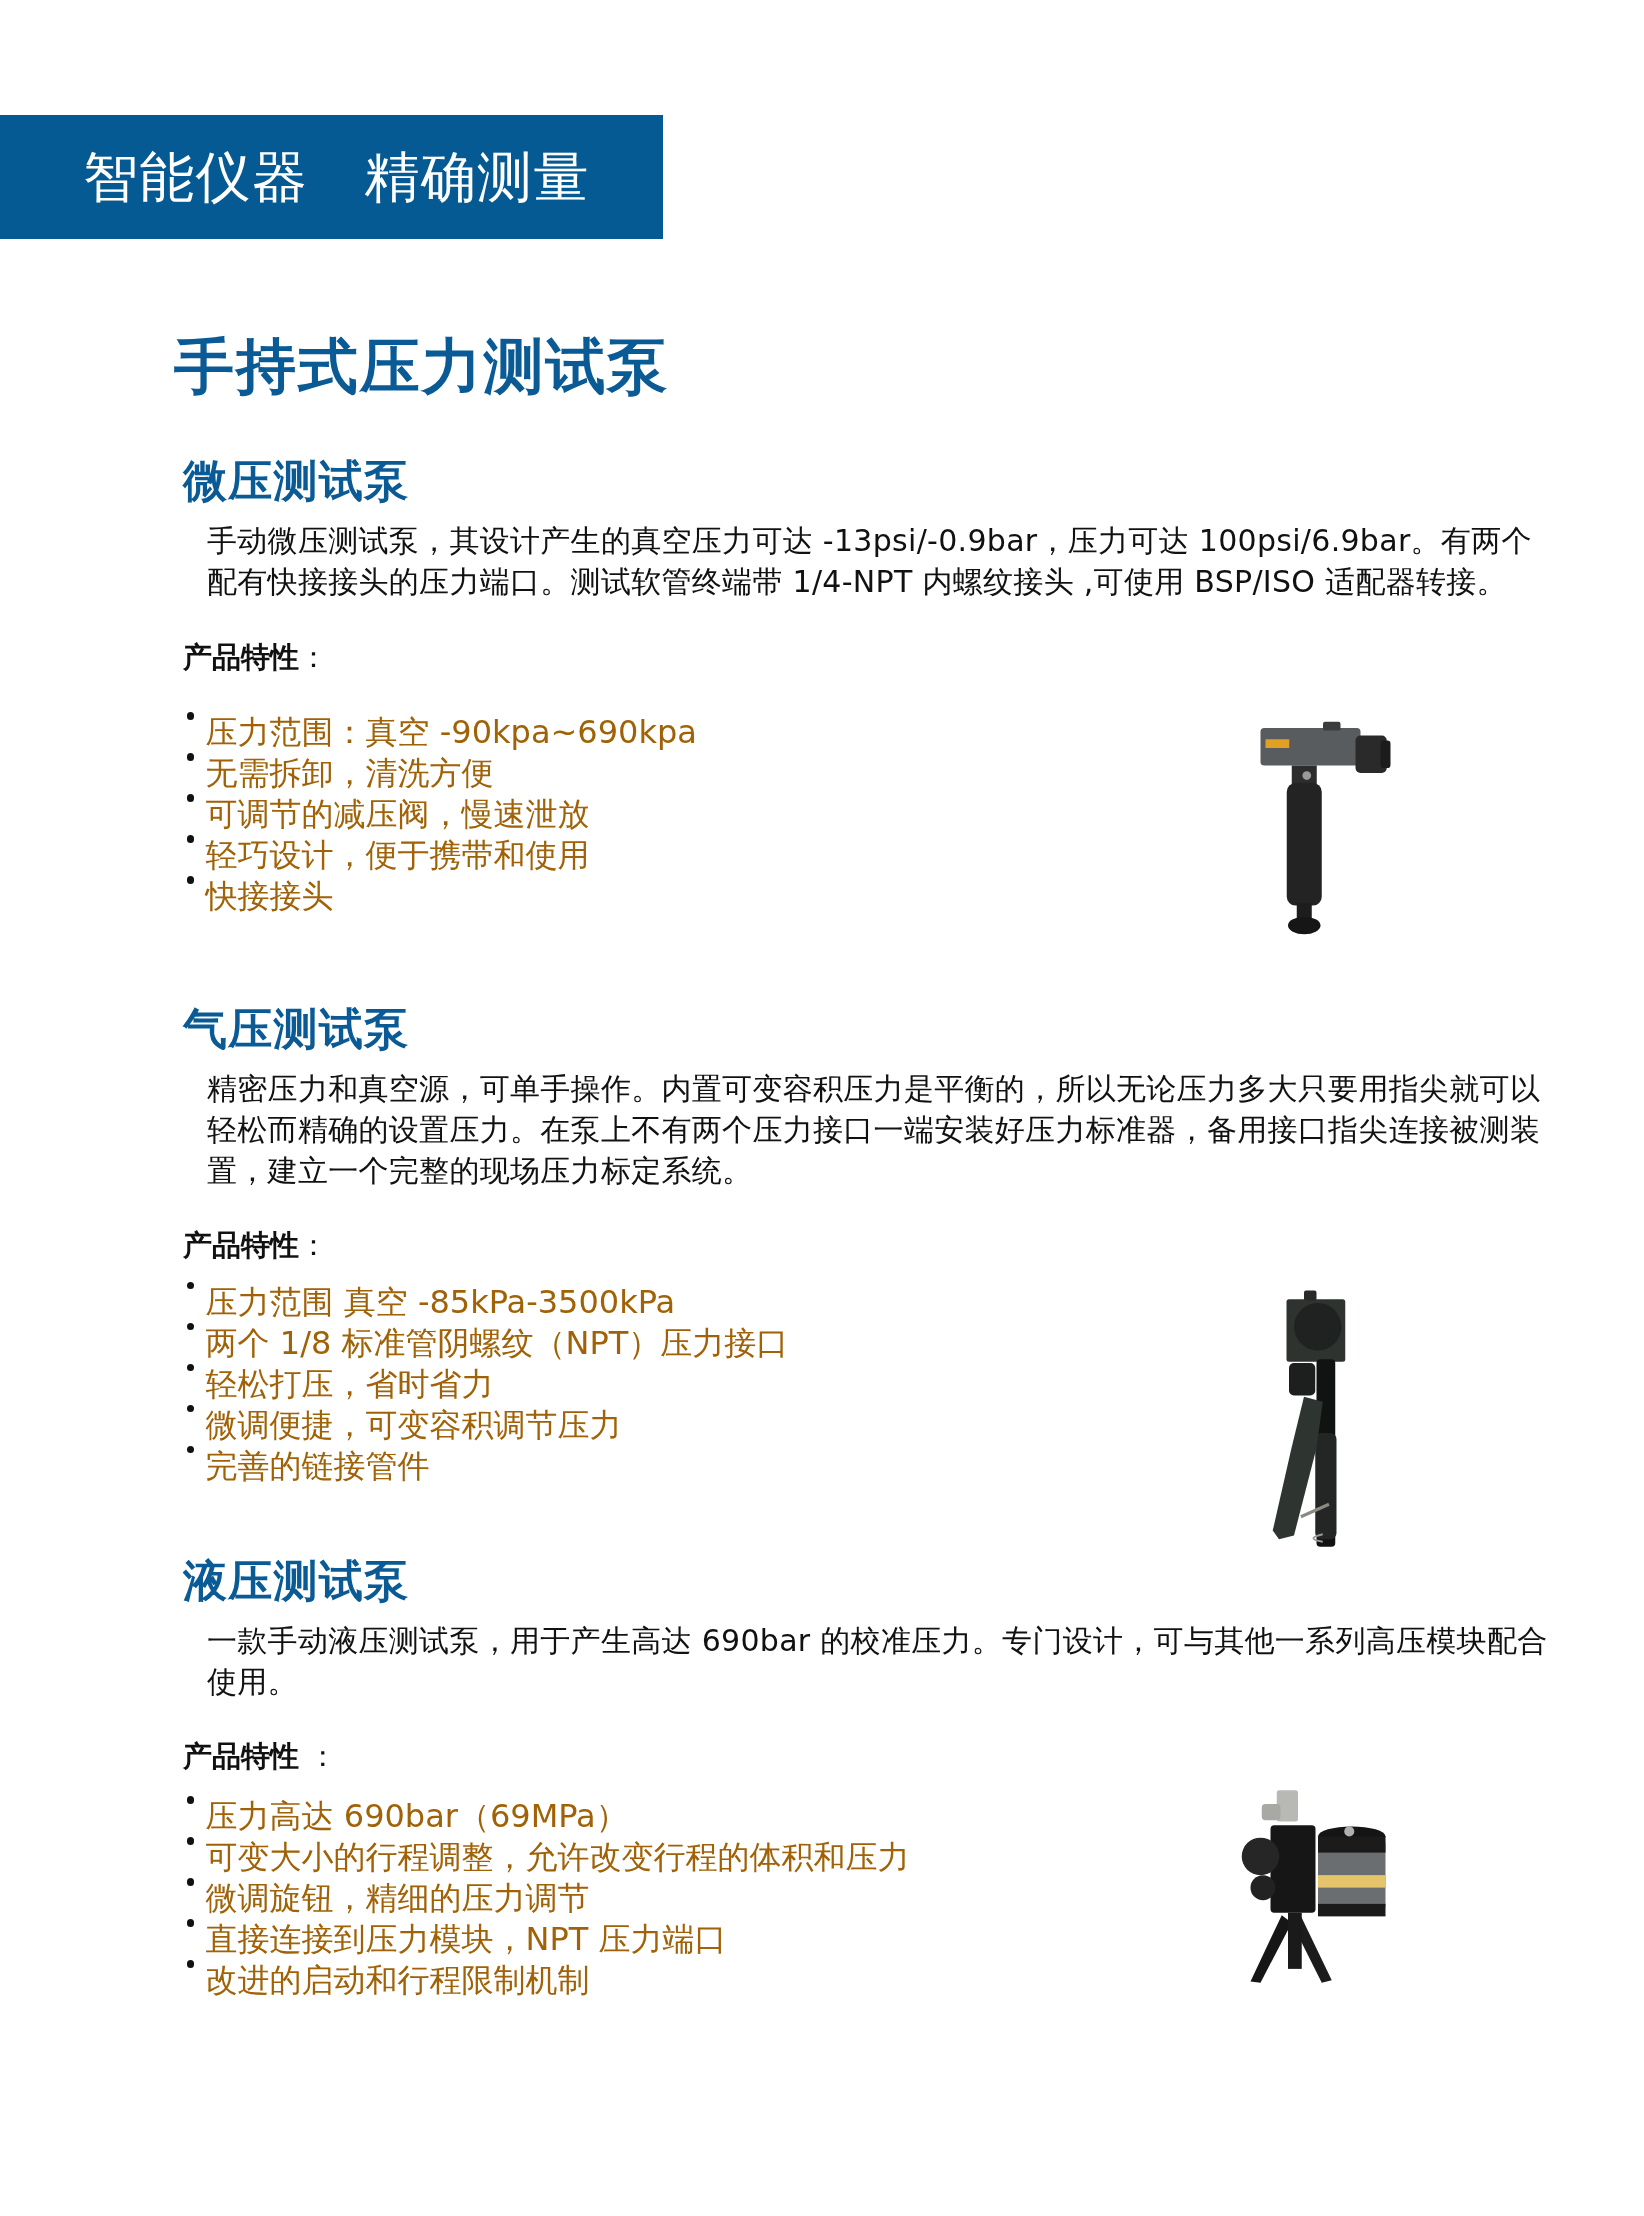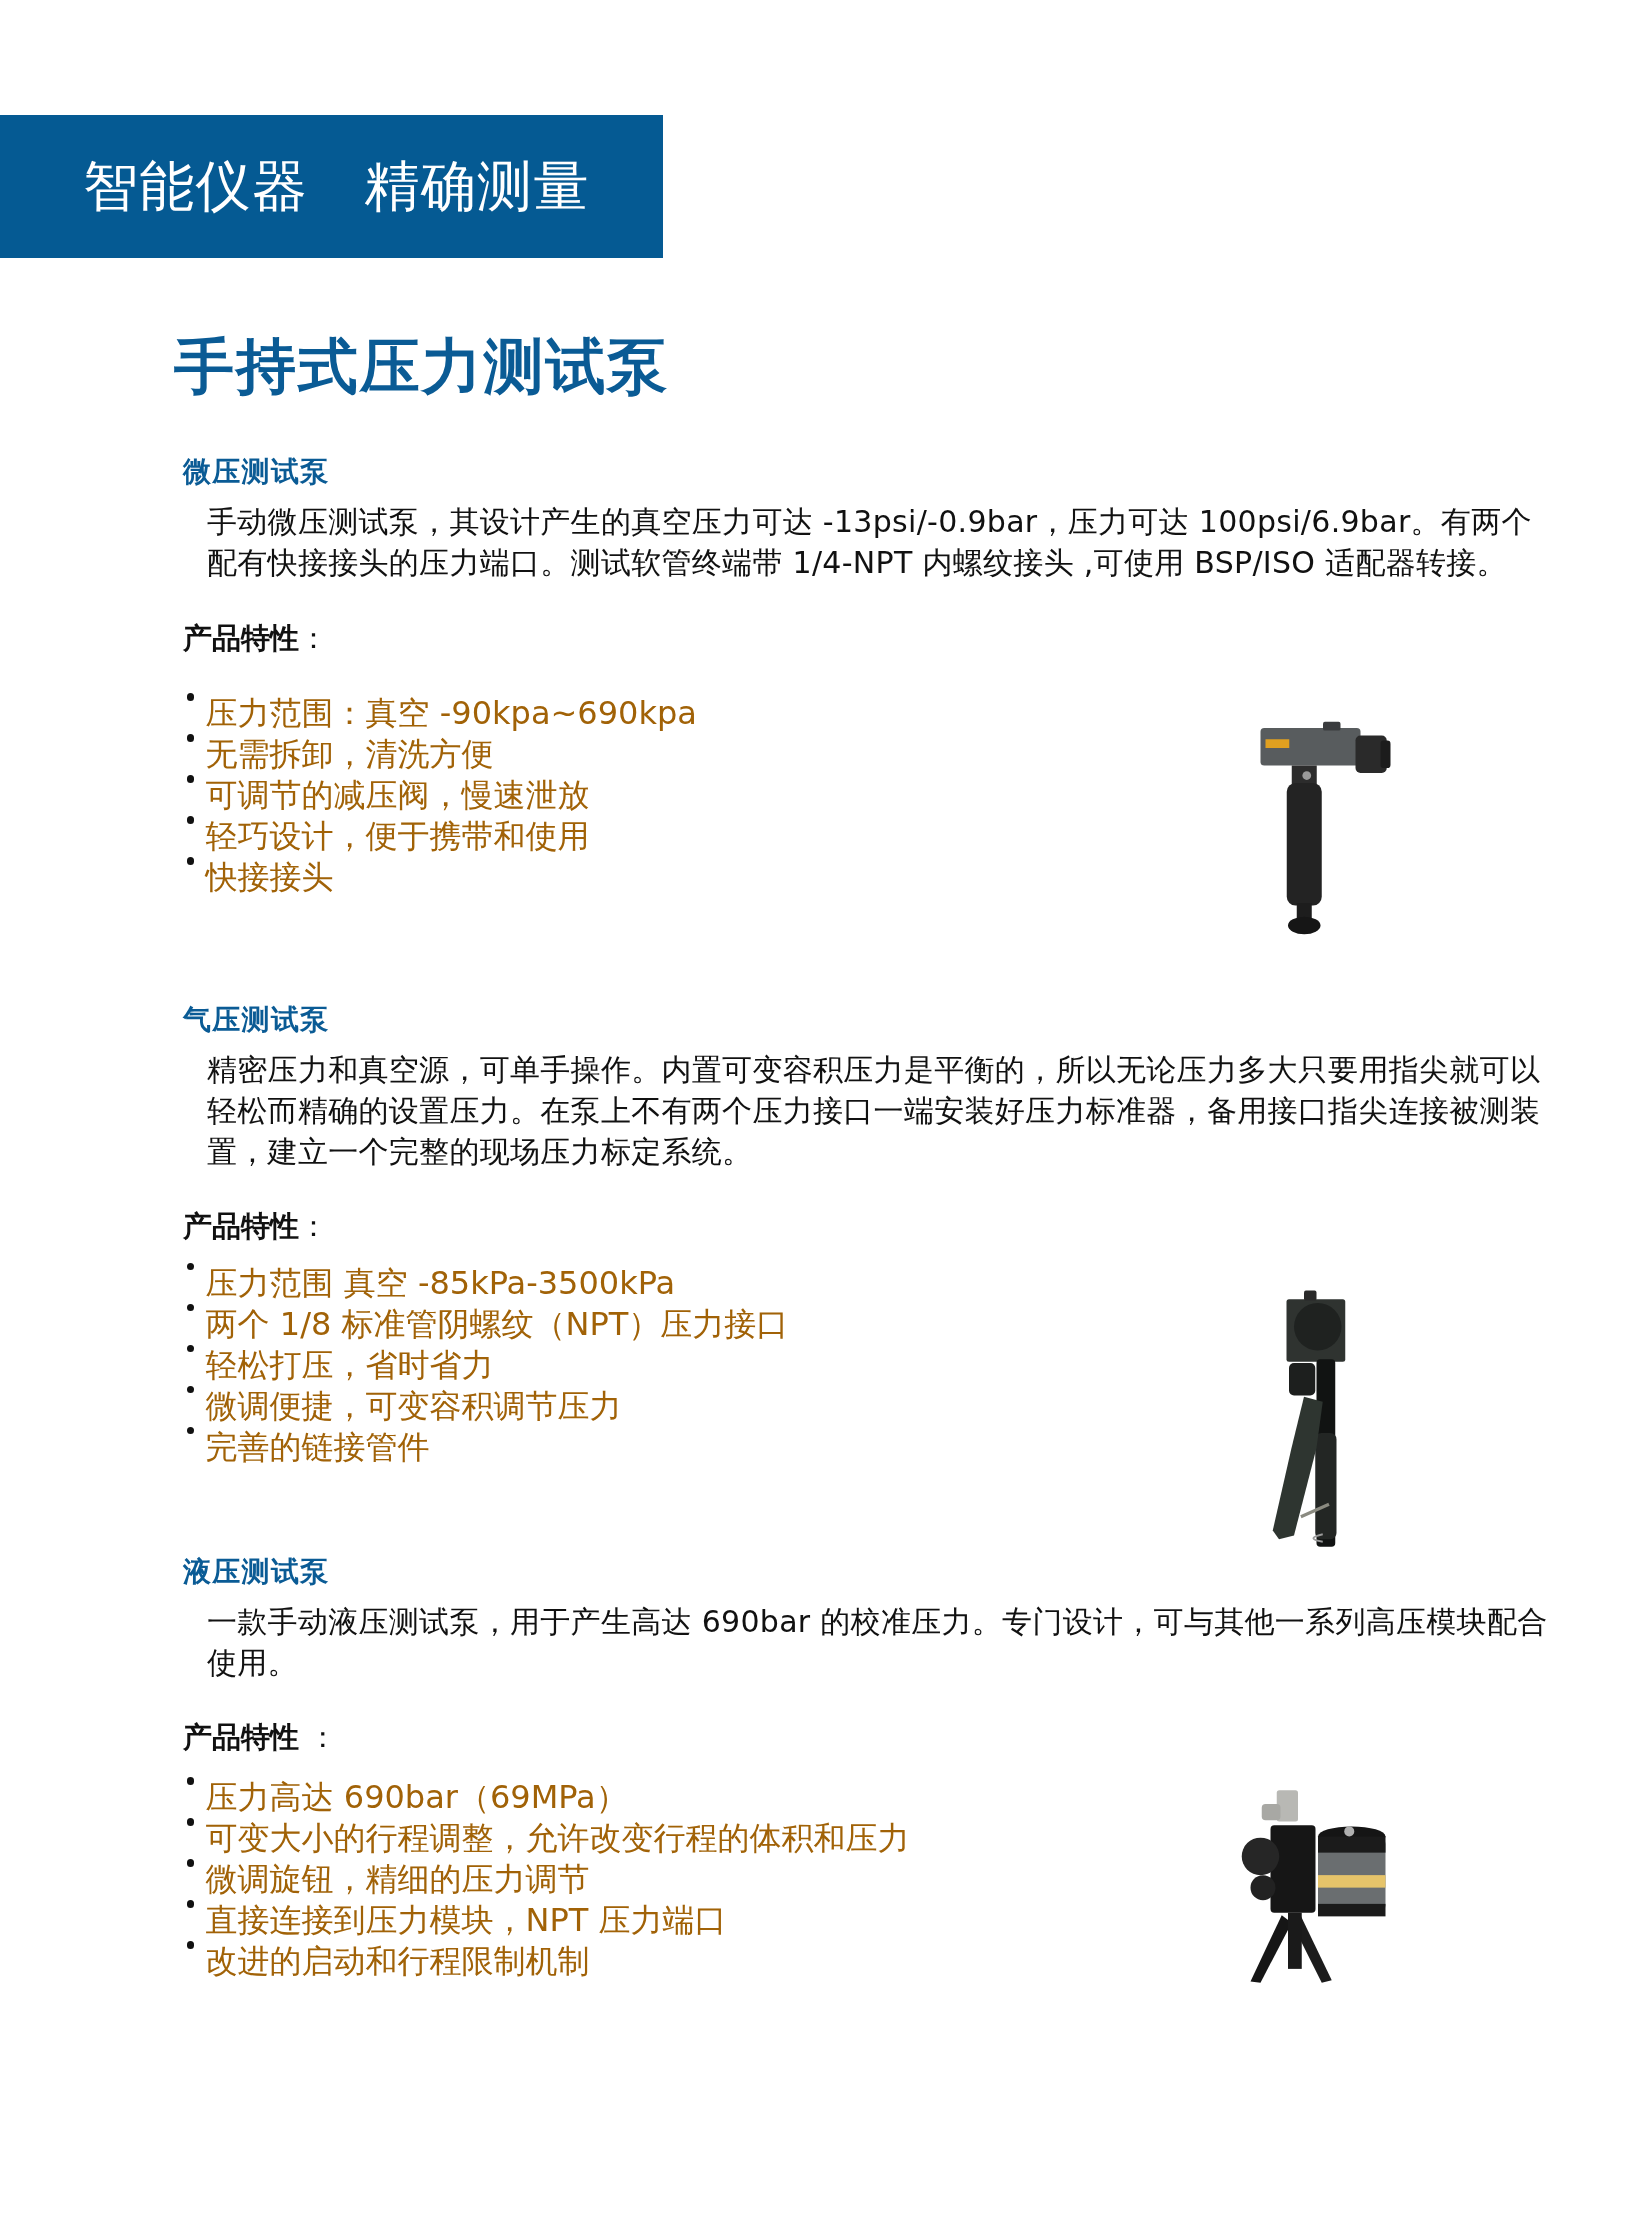--- a/index.html
+++ b/index.html
@@ -12,21 +12,21 @@
     body {
       position: relative;
       font-family: "DejaVu Sans", "Liberation Sans", sans-serif;
       color: #1a1a1a;
     }
     .banner {
       position: absolute;
       left: 0;
       top: 115px;
       width: 663px;
-      height: 143px;
+      height: 124px;
       background: #055a93;
       display: flex;
       align-items: center;
     }
     .banner-text {
       color: #ffffff;
       font-family: "DejaVu Serif", "Liberation Serif", serif;
       font-size: 55px;
       letter-spacing: 1.3px;
       padding-left: 83px;
@@ -44,21 +44,21 @@
       line-height: 1.1;
       white-space: nowrap;
       font-family: Liberation Serif, serif;
     }
     .section {
       position: absolute;
       left: 183px;
       width: 1348px;
     }
     .section-heading {
-      font-size: 28px;
+      font-size: 44px;
       font-weight: bold;
       color: #0a5b95;
       letter-spacing: 1.3px;
       line-height: 1.2;
       white-space: nowrap;
     }
     .section-desc {
       font-size: 30px;
       line-height: 41px;
       color: #111111;

